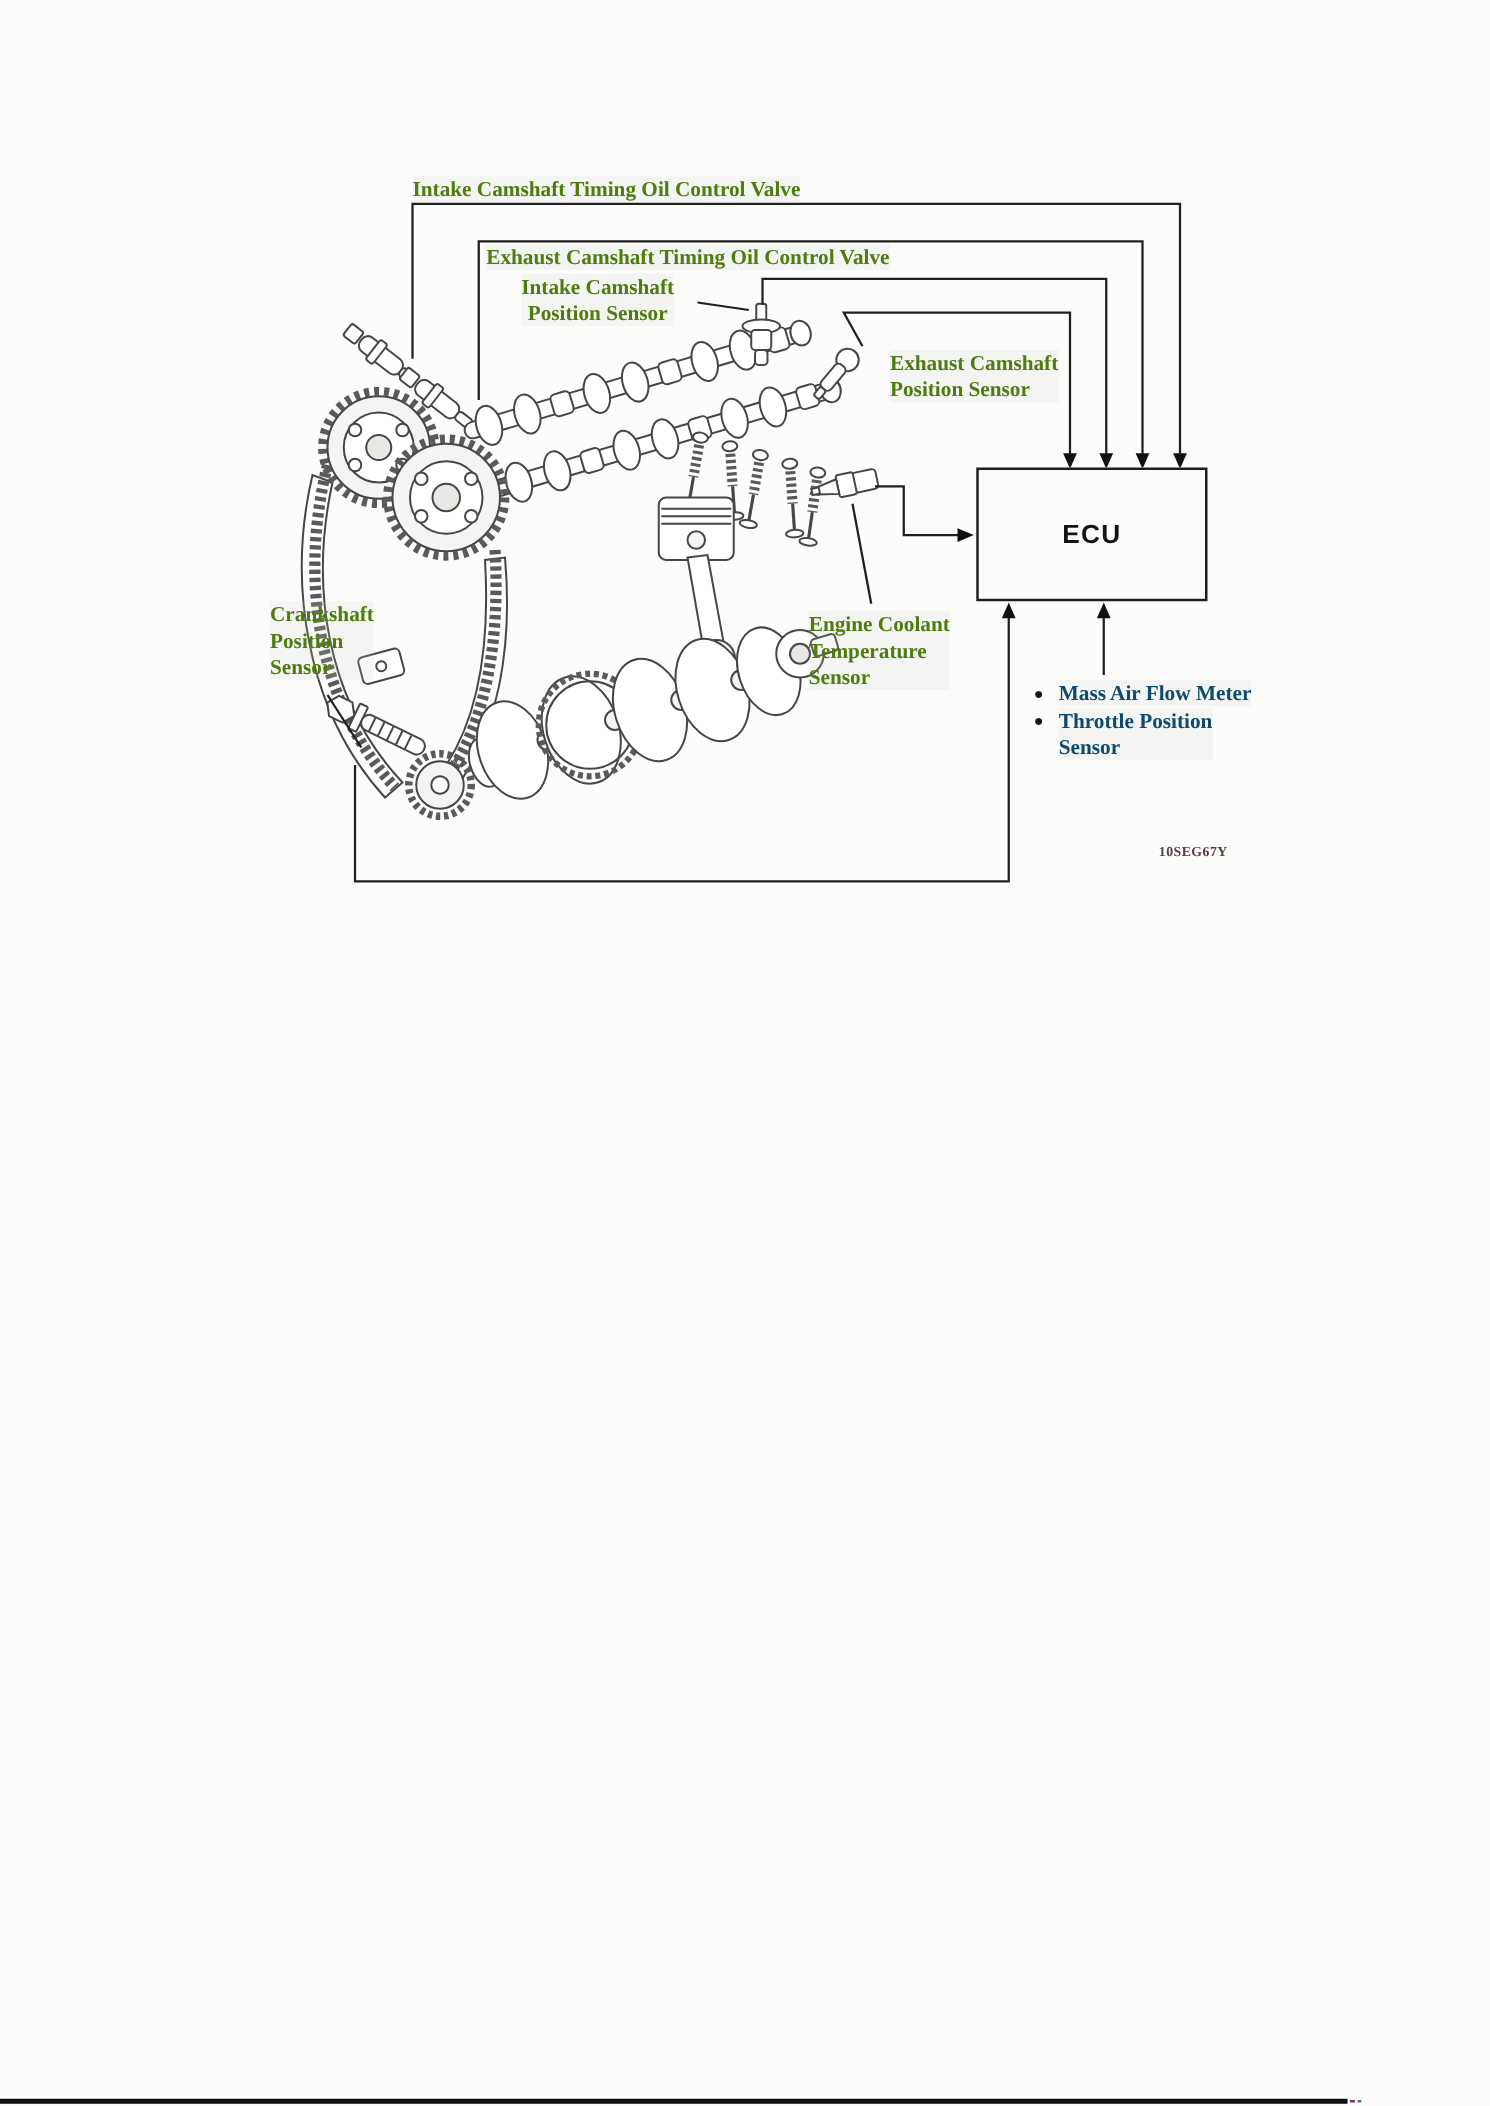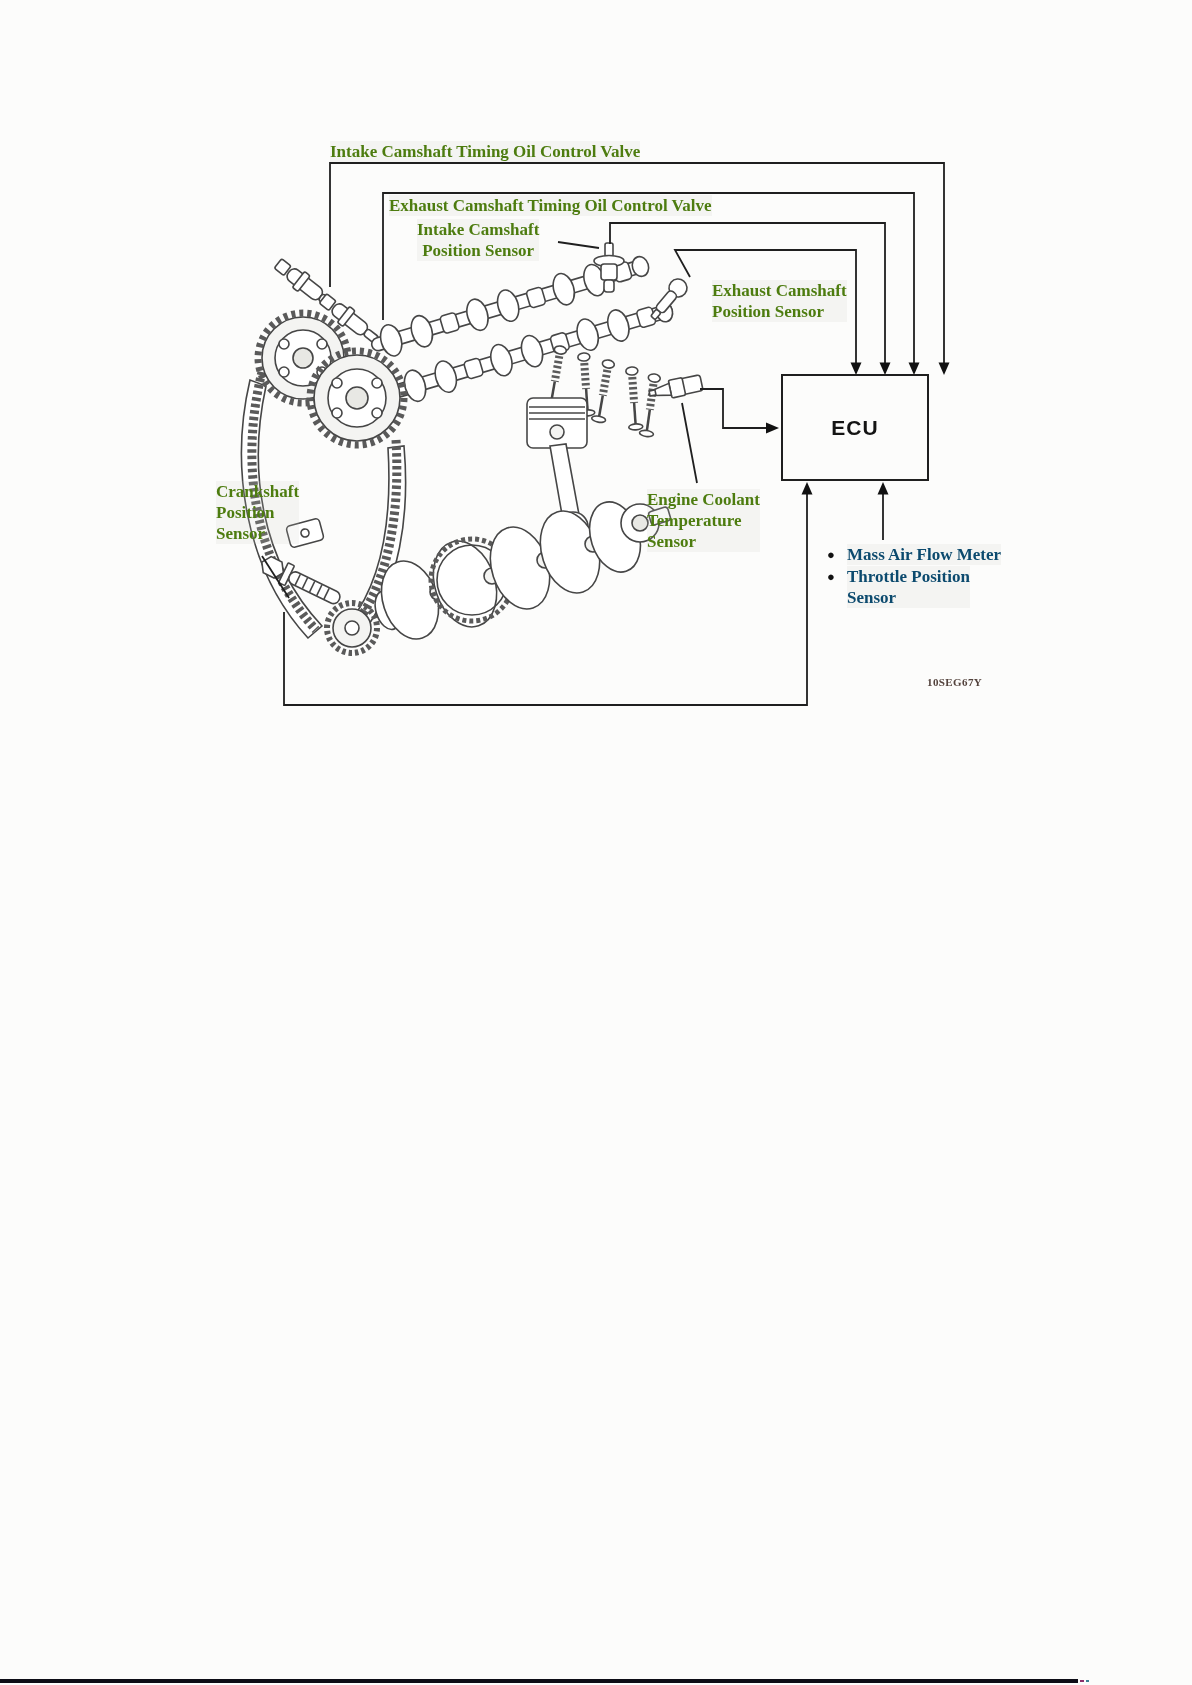--- a/index.html
+++ b/index.html
@@ -9,21 +9,21 @@
     font-family:"Liberation Serif", serif;
   }
   .art { position:absolute; left:0; top:0; }
   .lbl {
     position:absolute;
     font:600 17px/21px "Liberation Serif", serif;
     color:#4d7c0f; white-space:pre-line;
     background:rgba(208,208,202,0.16);
   }
   .ecu-box {
-    position:absolute; left:781px; top:374px; width:148px; height:107px;
+    position:absolute; left:781px; top:374px; width:185px; height:107px;
     border:2px solid #1f1f1f; background:#fcfcfb; box-sizing:border-box;
     display:flex; align-items:center; justify-content:center;
   }
   .ecu-box span {
     font:bold 21px "Liberation Sans", sans-serif;
     color:#141414; letter-spacing:1px;
   }
   .bullets { position:absolute; left:827px; top:544px; }
   .bullet-item { display:flex; align-items:flex-start; margin-bottom:1px; }
   .bullet-item .dot {

